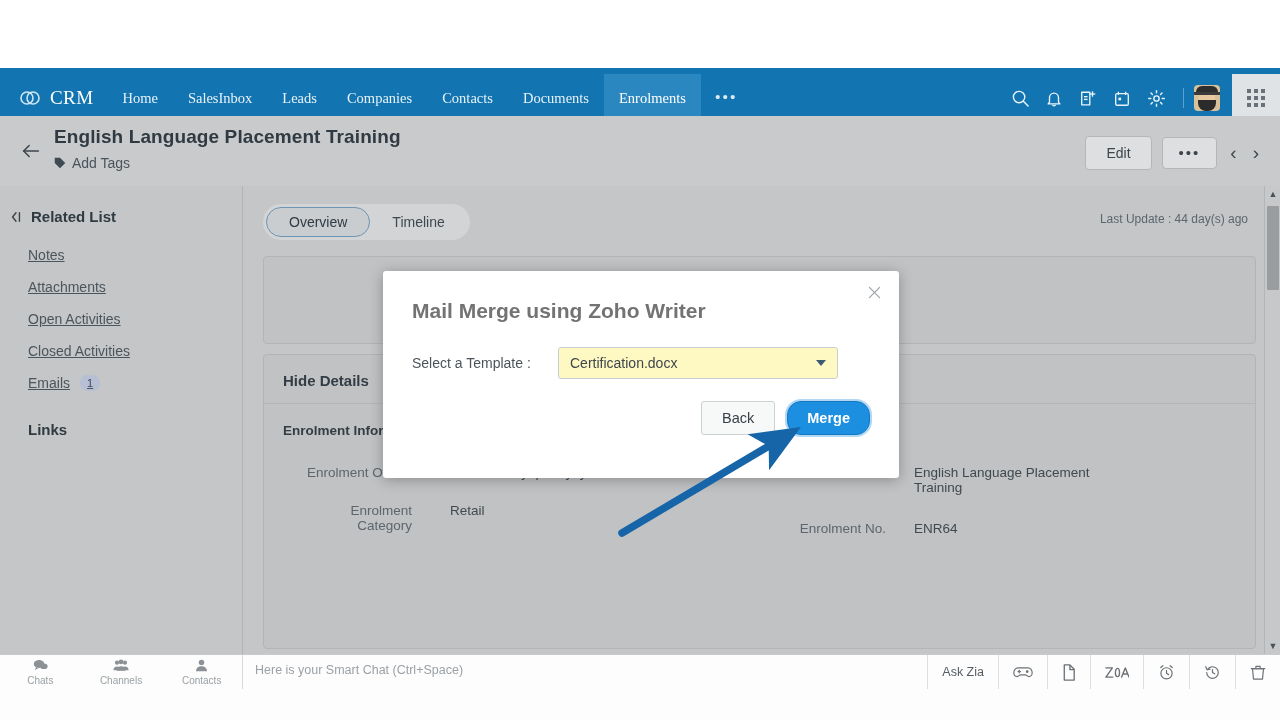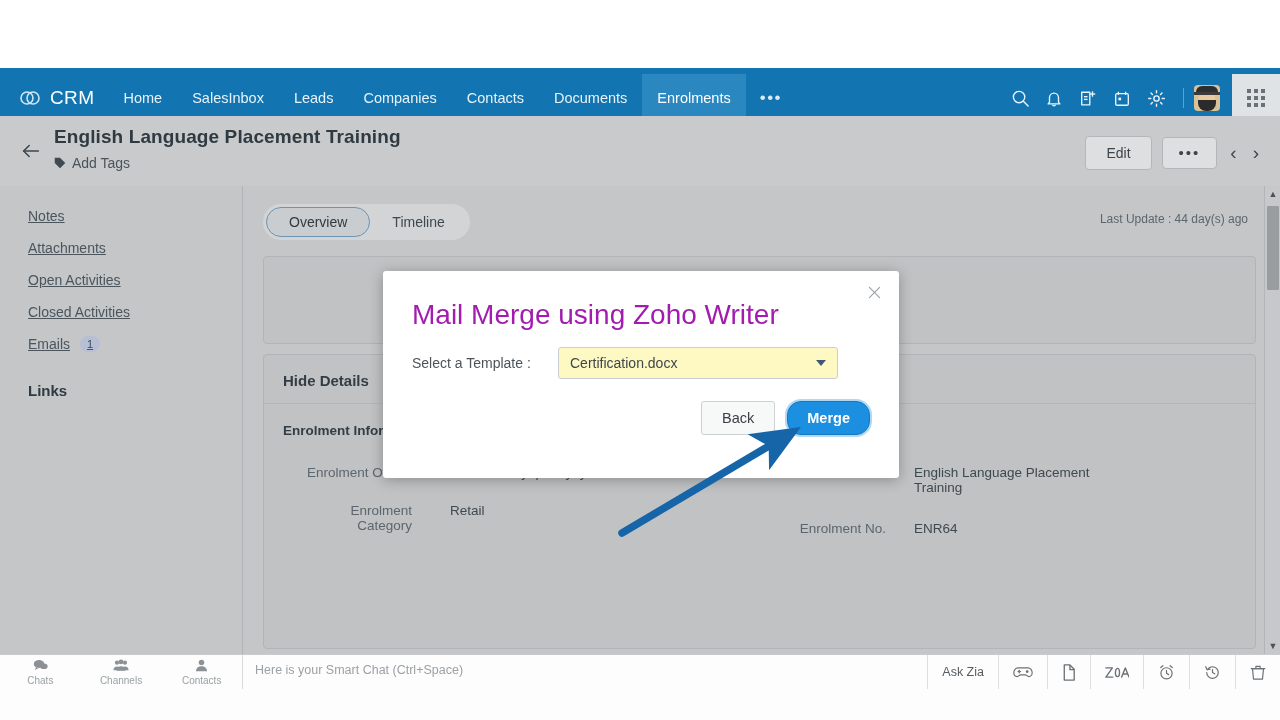--- a/index.html
+++ b/index.html
@@ -11,21 +11,21 @@
     background: #ffffff;
   }
   #app { position: relative; width: 1280px; height: 720px; background: #ffffff; }
 
   
   .top-gap { position: absolute; left:0; top:0; width:1280px; height:68px; background:#fff; }
 
   
   .navbar {
     position: absolute; left:0; top:68px; width:1280px; height:60px;
-    background:#1275b1; display:flex; align-items:center;
+    background:#1275b1; display:flex; align-items:center;font-family:Liberation Serif, serif;
   }
   .brand { display:flex; align-items:center; gap:8px; padding-left:18px; padding-right:14px; }
   .brand-logo { width:24px; height:24px; }
   .brand-text { color:#fff; font-size:19px; letter-spacing:.4px; font-weight:400; }
   .nav-items { display:flex; align-items:center; height:48px; }
   .nav-item {
     color:#e8f2f8; font-size:14.5px; height:48px; display:flex; align-items:center;
     padding:0 15px; cursor:pointer; white-space:nowrap;
   }
   .nav-item.active { background:#2b87bf; color:#ffffff; }
@@ -156,21 +156,21 @@
   .modal {
     position:absolute; left:383px; top:271px; width:516px; height:207px;
     background:#ffffff; border-radius:3px; box-shadow:0 2px 14px rgba(0,0,0,.28);
   }
   .modal-close {
     position:absolute; right:14px; top:10px; width:22px; height:22px;
     display:flex; align-items:center; justify-content:center; color:#9da3a8;
     font-size:16px; cursor:pointer;
   }
   .modal-title {
-    position:absolute; left:29px; top:28px; font-size:28px; color:#a21caf; font-weight:400;
+    position:absolute; left:29px; top:28px; font-size:21px; color:#737373; font-weight:700;
   }
   .modal-row { position:absolute; left:29px; top:76px; right:29px; display:flex; align-items:center; }
   .modal-label { font-size:14px; color:#4c545a; width:146px; }
   .select-box {
     width:280px; height:32px; border:1px solid #c9ced2; border-radius:3px; background:#fef9c3;
     display:flex; align-items:center; padding:0 11px; cursor:pointer; position:relative;
   }
   .select-value { font-size:14px; color:#3f464c; }
   .select-caret {
     position:absolute; right:11px; width:0; height:0;
@@ -291,20 +291,27 @@
   <div class="hdr-actions">
     <button class="btn-plain">Edit</button>
     <button class="btn-dots">•••</button>
     <span class="chev">‹</span>
     <span class="chev">›</span>
   </div>
 
   <div class="body-area">
 
     <div class="sidebar">
+      <div class="sb-head">
+        <svg class="collapse-ic" viewBox="0 0 14 16" fill="none" stroke="#3a434a" stroke-width="1.6">
+          <polyline points="7,3 3,8 7,13" stroke-linecap="round" stroke-linejoin="round"></polyline>
+          <line x1="11" y1="3" x2="11" y2="13" stroke-linecap="round"></line>
+        </svg>
+        <span class="sb-title">Related List</span>
+      </div>
       <div class="sb-list">
         <div class="sb-item">
           <span>Notes</span>
         </div>
         <div class="sb-item">
           <span>Attachments</span>
         </div>
         <div class="sb-item">
           <span>Open Activities</span>
         </div>

